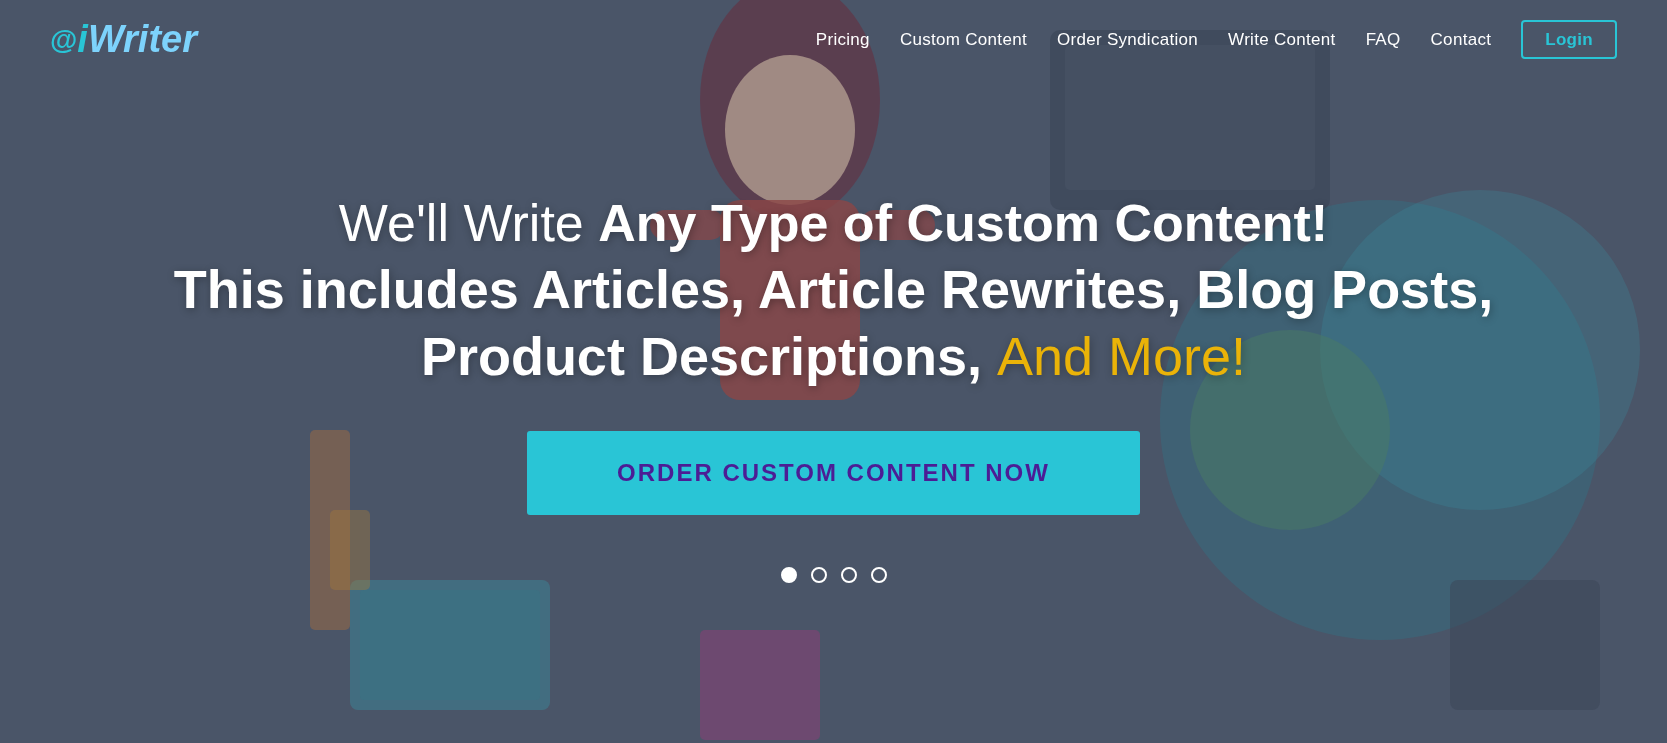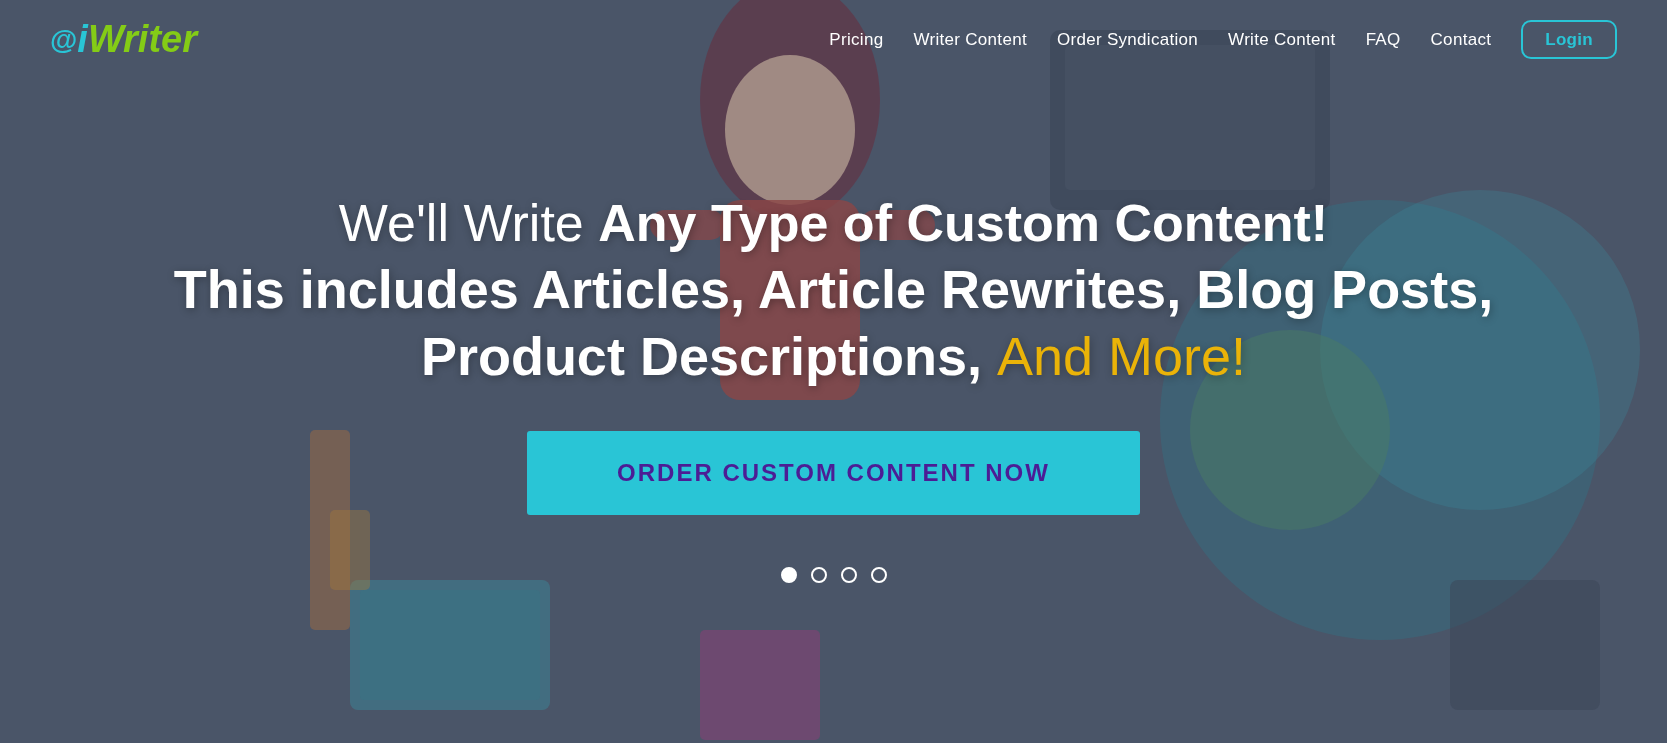--- a/index.html
+++ b/index.html
@@ -66,21 +66,21 @@
 
     .logo-i {
       color: #29c5d6;
       font-size: 38px;
       font-weight: 900;
       font-style: italic;
       font-family: Arial, sans-serif;
     }
 
     .logo-writer {
-      color: #84cc16;
+      color: #7dd3fc;
       font-size: 38px;
       font-weight: 900;
       font-style: italic;
       font-family: Arial, sans-serif;
     }
 
     .nav-links {
       display: flex;
       align-items: center;
       gap: 30px;
@@ -93,21 +93,21 @@
       font-size: 17px;
       font-weight: 500;
       letter-spacing: 0.3px;
       white-space: nowrap;
     }
 
     .login-btn {
       border: 2px solid #29c5d6;
       color: #29c5d6 !important;
       padding: 8px 22px;
-      border-radius: 10px;
+      border-radius: 4px;
       font-weight: 600 !important;
       font-size: 17px !important;
     }
 
     
     .hero-content {
       text-align: center;
       z-index: 5;
       margin-top: 30px;
     }
@@ -225,21 +225,21 @@
       <span class="logo-at">@</span>
       <span class="logo-i">i</span>
       <span class="logo-writer">Writer</span>
     </div>
 
     <ul class="nav-links">
       <li>
         <a href="#">Pricing</a>
       </li>
       <li>
-        <a href="#">Writer Content</a>
+        <a href="#">Custom Content</a>
       </li>
       <li>
         <a href="#">Order Syndication</a>
       </li>
       <li>
         <a href="#">Write Content</a>
       </li>
       <li>
         <a href="#">FAQ</a>
       </li>

